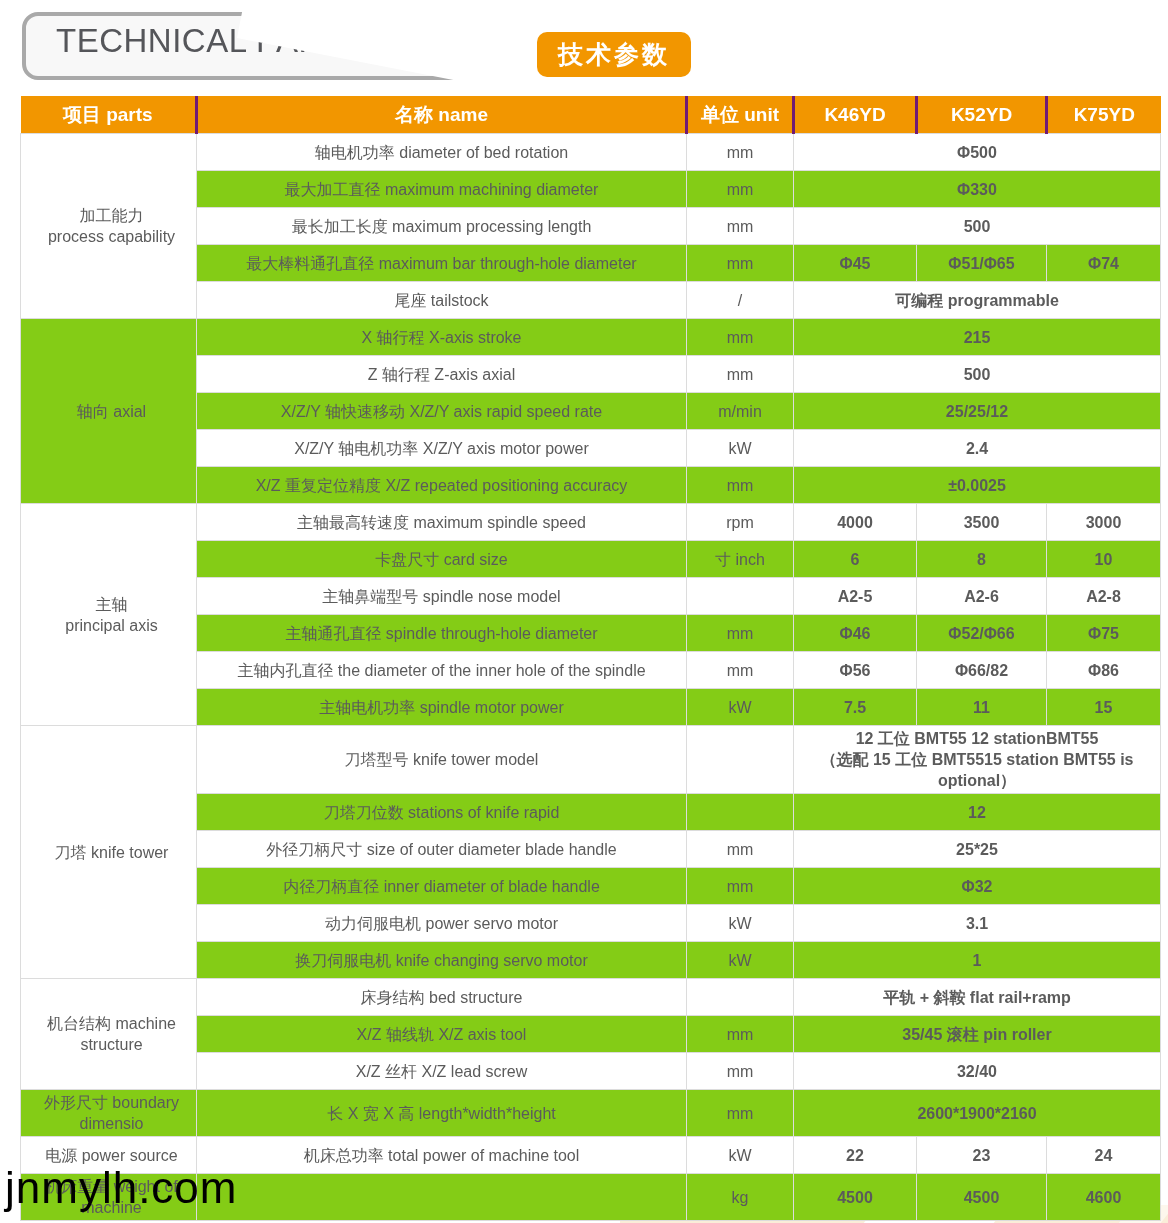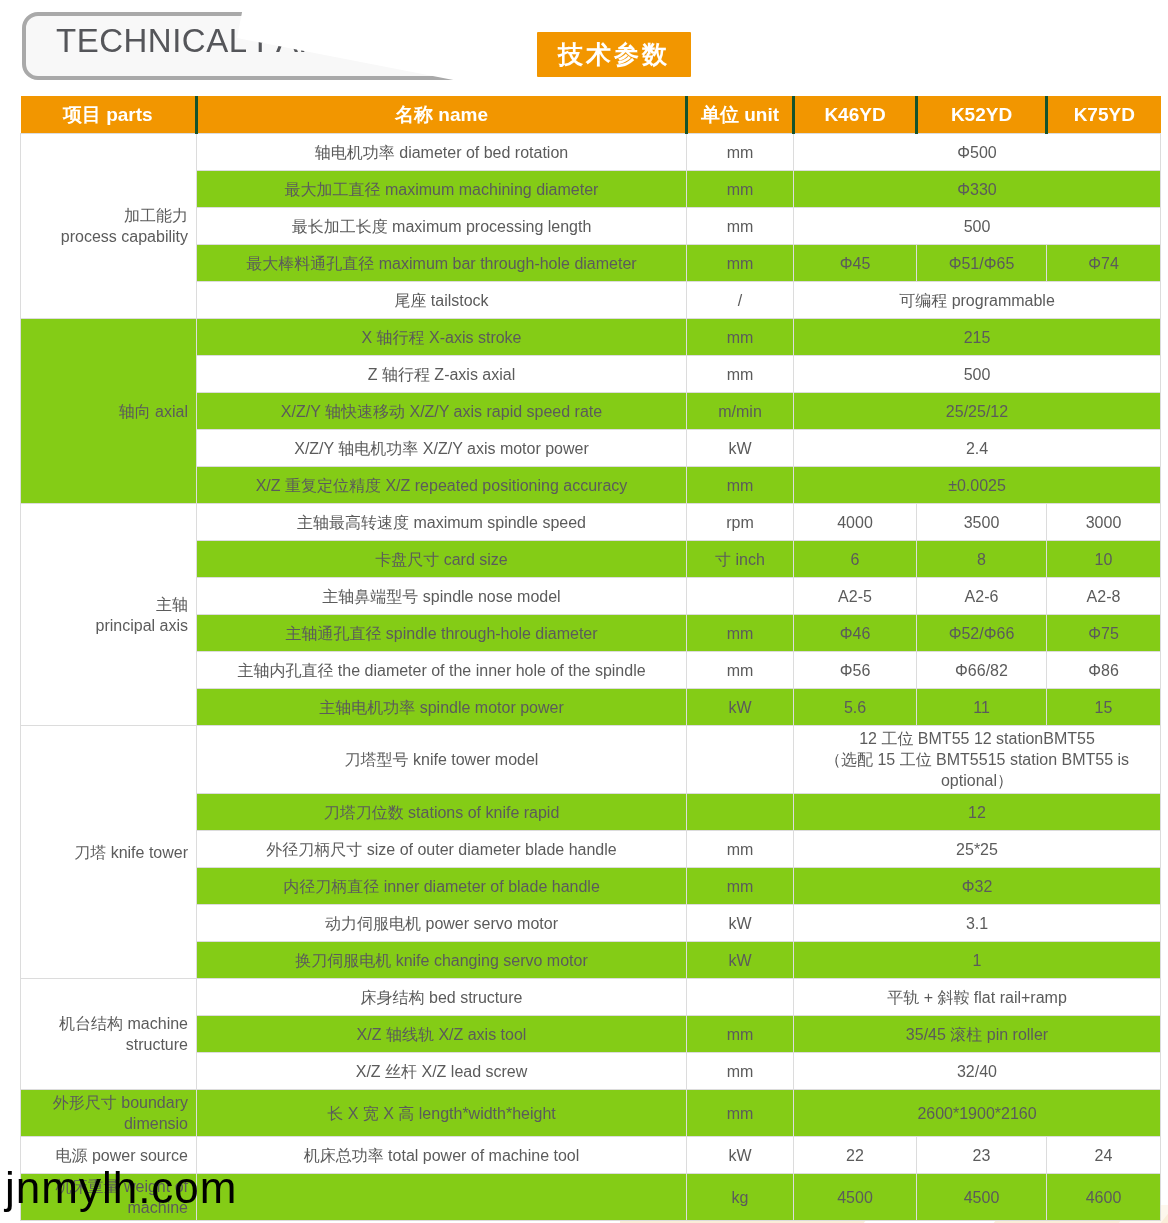--- a/index.html
+++ b/index.html
@@ -19,44 +19,44 @@
     position:absolute;left:34px;top:16px;font-size:33px;color:#55565a;
     letter-spacing:.5px;white-space:nowrap;z-index:1;
   }
   .title-wedge{
     position:absolute;left:215px;top:-60px;width:500px;height:92px;background:#ffffff;
     transform:rotate(11deg);transform-origin:left bottom;z-index:2;
   }
   .title-badge{
     position:absolute;left:515px;top:26px;z-index:3;
     background:#F29600;color:#fff;font-size:25px;font-weight:bold;
-    padding:6px 21px;border-radius:1px;letter-spacing:3px;white-space:nowrap;
+    padding:6px 21px;border-radius:10px;letter-spacing:3px;white-space:nowrap;
   }
 
   
   table.spec{
     position:absolute;left:20px;top:96px;width:1140px;z-index:1;
     border-collapse:collapse;table-layout:fixed;background:#fff;
   }
   .spec th{
     background:#F29600;color:#ffffff;font-size:19px;font-weight:bold;
-    height:37px;padding:0 4px;border-left:3px solid #14532d;
+    height:37px;padding:0 4px;border-left:3px solid #701a75;
   }
   .spec th:first-child{border-left:none;}
   .spec td{
     border:1px solid #DCDCDC;color:#5b5b5b;font-size:16px;text-align:center;
     height:37px;padding:2px 8px;line-height:21px;box-sizing:border-box;
   }
   .spec tr.row-light td{background:#ffffff;}
   .spec tr.row-dark  td{background:#84cc16;}
   .spec td.group-cell{
-    background:#ffffff;text-align:right;white-space:pre-line;vertical-align:middle;
+    background:#ffffff;text-align:center;white-space:pre-line;vertical-align:middle;
     padding-left:14px;
   }
-  .spec td.value-cell{white-space:pre-line;}
+  .spec td.value-cell{white-space:pre-line;font-weight:bold;}
 
   
   .band{
     position:absolute;left:620px;right:0;top:1205px;height:18px;
     background:#FAEDD8;overflow:hidden;z-index:0;
   }
   .band .stripe{position:absolute;top:-6px;height:32px;background:#ffffff;transform:skewX(-38deg);}
   .band .s1{left:250px;width:130px;}
   .band .s2{left:505px;width:42px;opacity:.55;}
 
@@ -184,21 +184,21 @@
       <tr class="row-light">
         <td class="name-cell">主轴内孔直径 the diameter of the inner hole of the spindle</td>
         <td class="unit-cell">mm</td>
         <td class="value-cell">Φ56</td>
         <td class="value-cell">Φ66/82</td>
         <td class="value-cell">Φ86</td>
       </tr>
       <tr class="row-dark">
         <td class="name-cell">主轴电机功率 spindle motor power</td>
         <td class="unit-cell">kW</td>
-        <td class="value-cell">5.6</td>
+        <td class="value-cell">7.5</td>
         <td class="value-cell">11</td>
         <td class="value-cell">15</td>
       </tr>
       <tr class="row-light">
         <td class="group-cell" rowspan="6">刀塔 knife tower</td>
         <td class="name-cell">刀塔型号 knife tower model</td>
         <td class="unit-cell"></td>
         <td class="value-cell" colspan="3">12 工位 BMT55  12 stationBMT55
 （选配 15 工位 BMT5515 station BMT55 is optional）</td>
       </tr>

